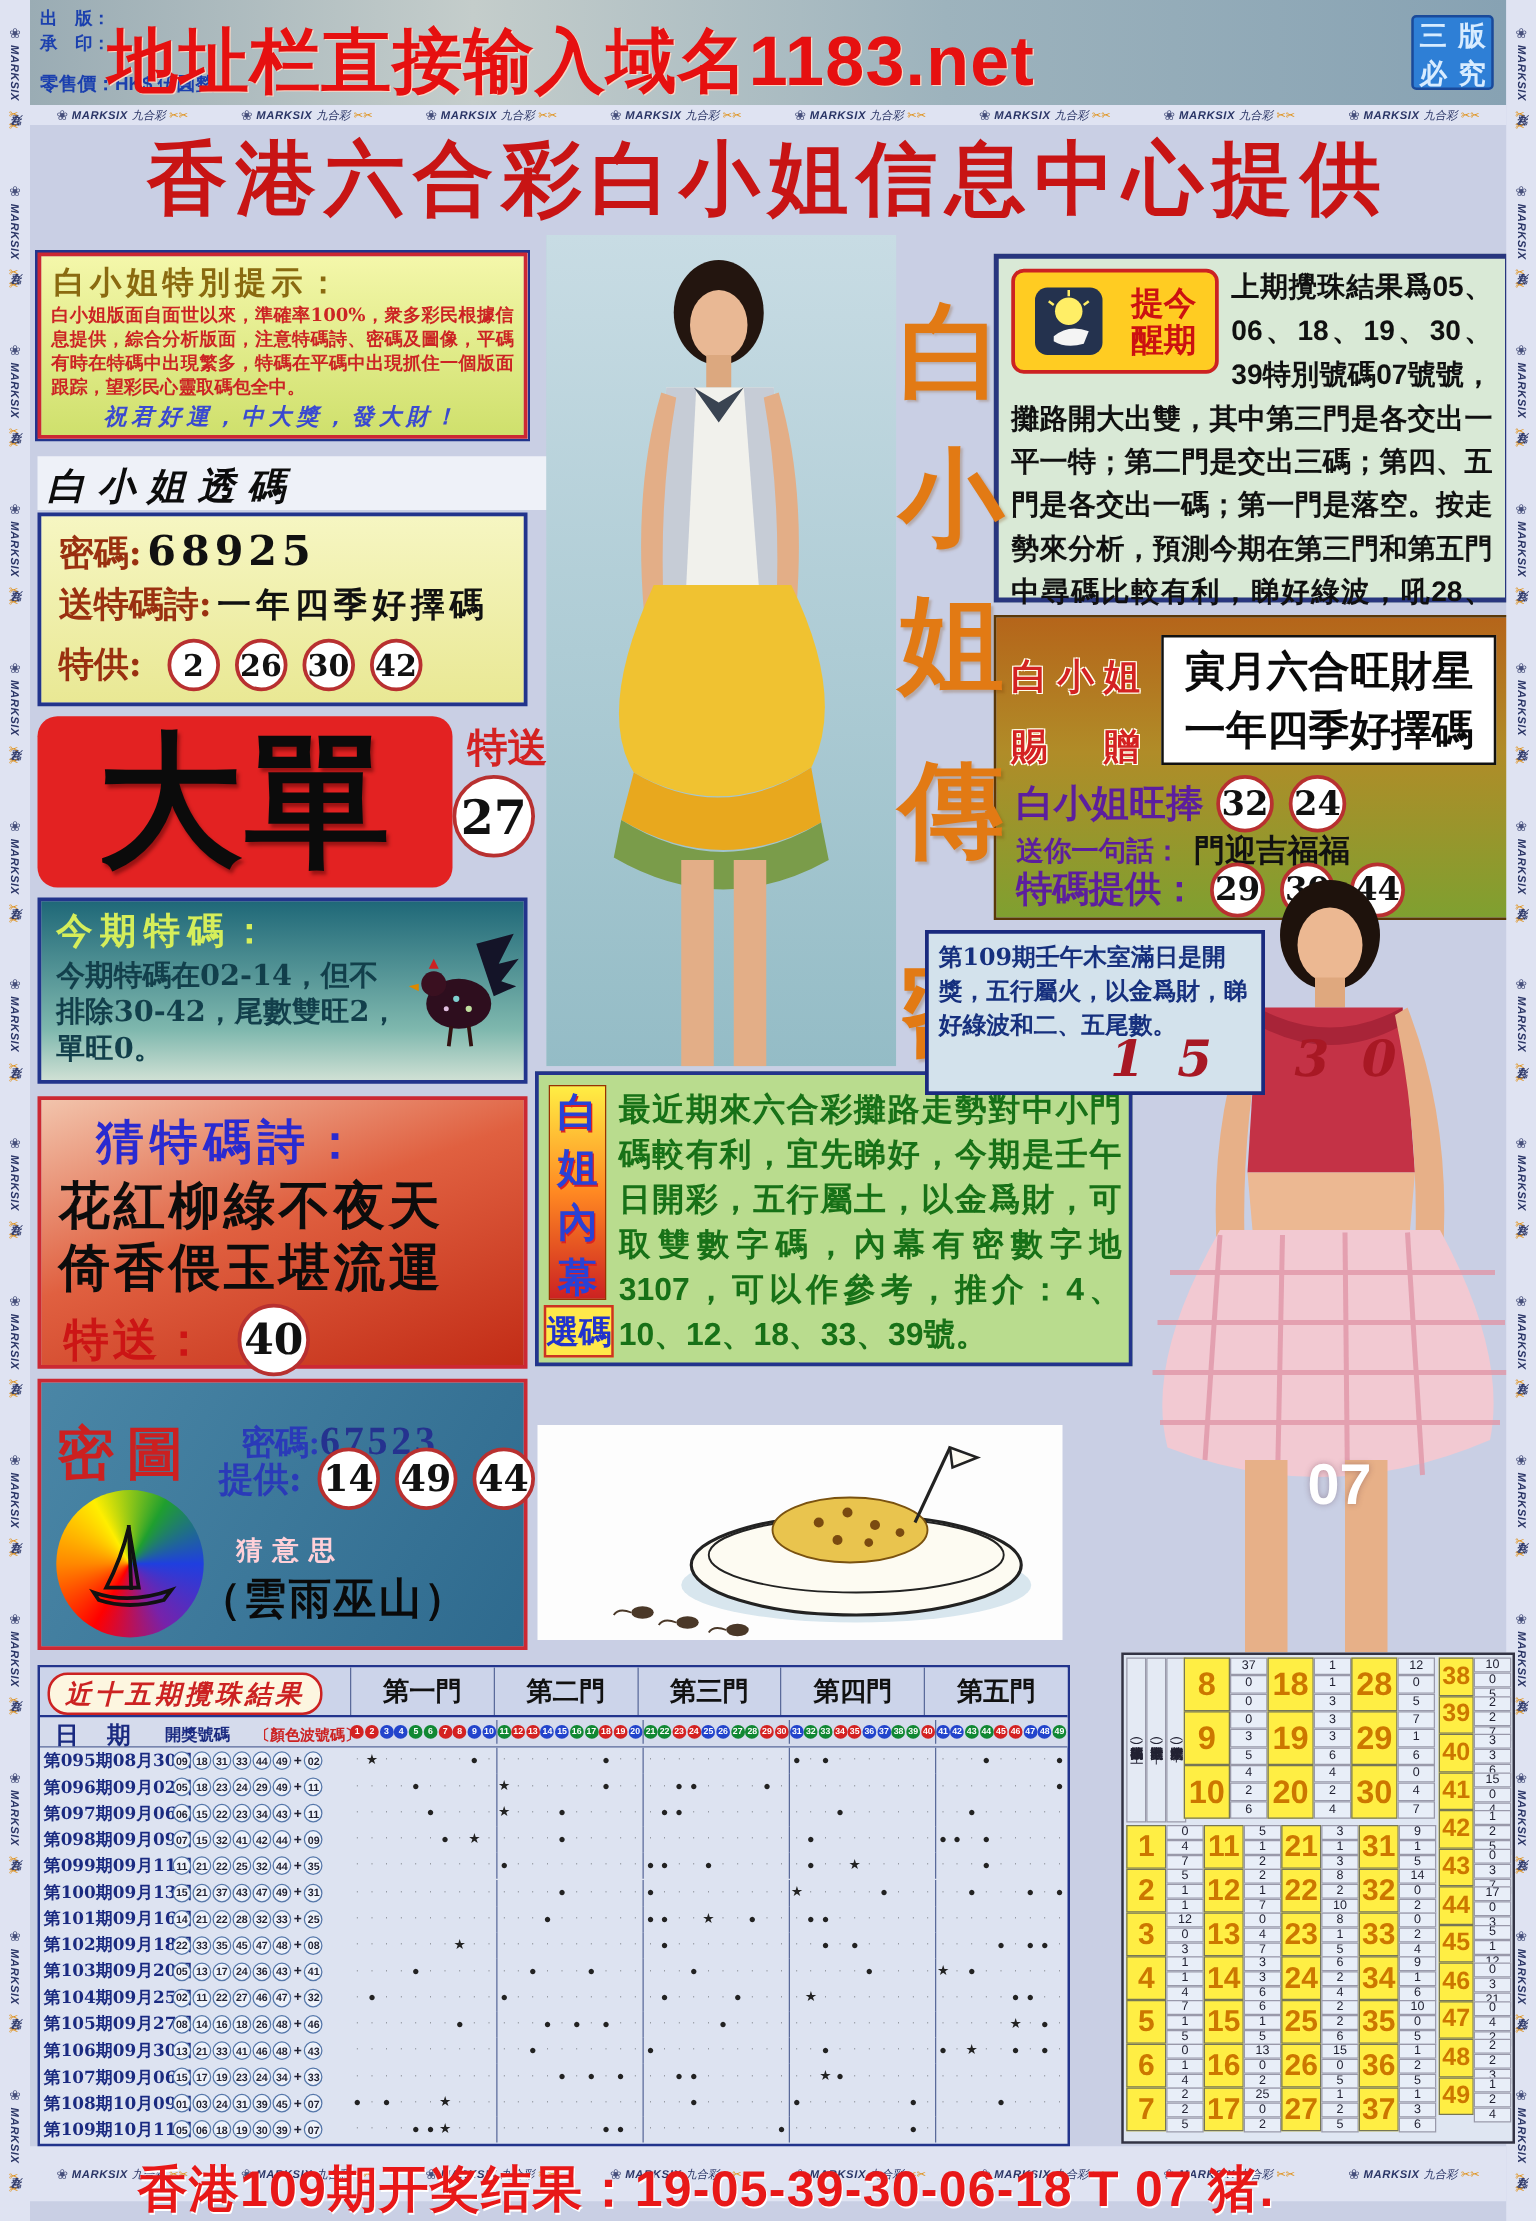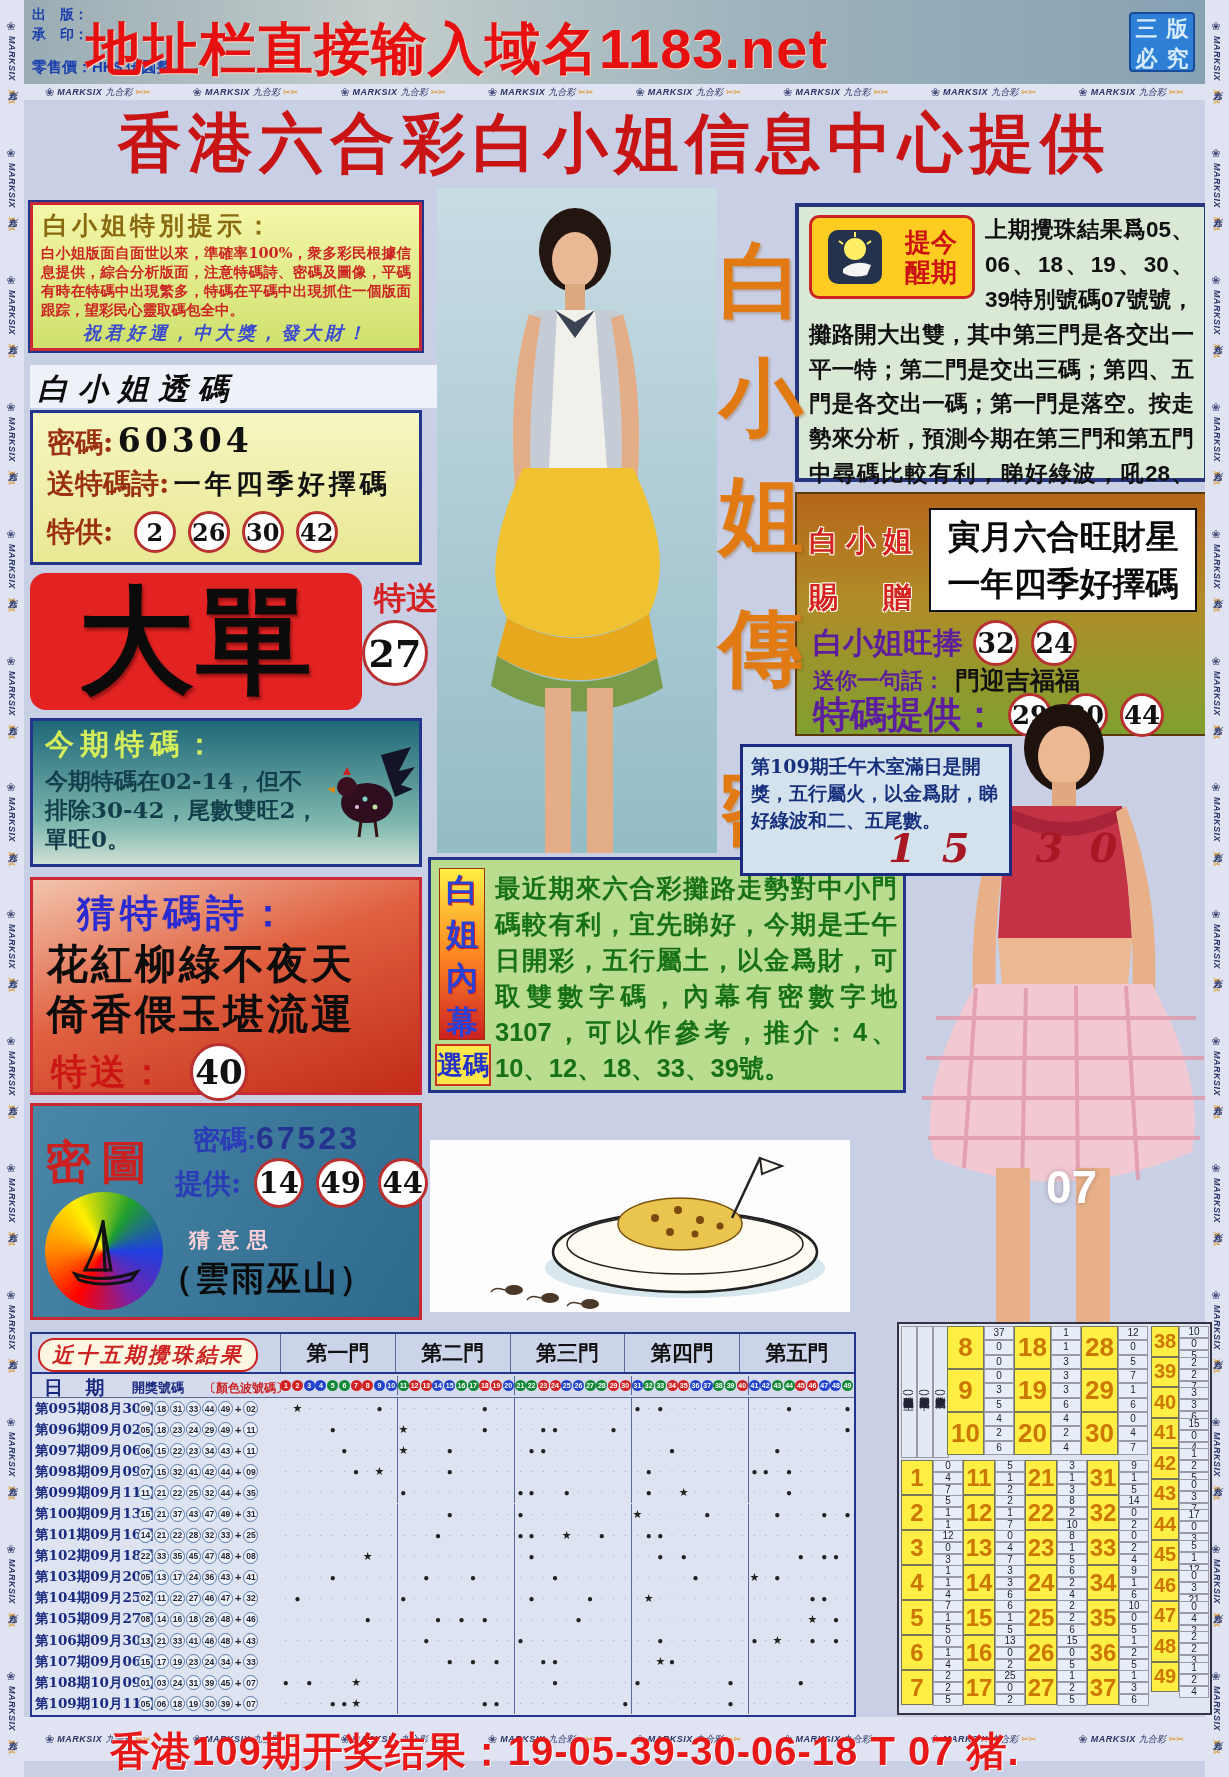--- a/index.html
+++ b/index.html
@@ -51,21 +51,21 @@
 #rooster{right:2px;top:24px}
 
 #box-poem{left:30px;top:877px;width:392px;height:218px;background:linear-gradient(160deg,#f2c4ac,#e06040 45%,#c22c16);border:3px solid #cc2833}
 #box-poem h2{color:#2a2ad0;font-weight:900;font-size:38px;letter-spacing:5px;padding:8px 0 0 44px}
 #box-poem .pl{color:#0c0c0c;font-weight:900;font-size:41px;letter-spacing:3px;line-height:50px;padding-left:14px;white-space:nowrap}
 #poem-send{padding:4px 0 0 18px;display:flex;align-items:center;gap:22px}
 #poem-send b{color:#cc1515;font-size:36px;font-weight:900;letter-spacing:3px}
 
 #box-mitu{left:30px;top:1103px;width:392px;height:217px;background:linear-gradient(120deg,#4a86a6,#2e6a8e);border:3px solid #cc2833}
 #mitu-title{left:12px;top:26px;color:#cc2020;font:bold 46px "DejaVu Serif",serif;letter-spacing:10px}
-#mitu-pass{left:160px;top:14px;color:#2a3ab8;font-family:Liberation Sans, sans-serif;font-weight:bold;font-size:27px}
+#mitu-pass{left:160px;top:28px;color:#2a3ab8;font-family:Liberation Serif, serif;font-weight:bold;font-size:27px}
 #mitu-pass b{font-size:32px;letter-spacing:3px;color:#25328f}
 #mitu-offer{left:142px;top:52px;white-space:nowrap}
 #rainbow-disc{left:12px;top:86px;width:118px;height:118px;border-radius:50%;background:conic-gradient(from 210deg,#f00,#ff8800,#ffee00,#1f9f2f,#1f3fdf,#7722aa,#f00)}
 #rainbow-disc svg{position:absolute;left:0;top:0}
 #mitu-guess{left:156px;top:120px;color:#ffd0d8;font-weight:bold;font-size:21px;letter-spacing:8px}
 #mitu-ans{left:126px;top:150px;color:#0a0a0a;font-weight:900;font-size:34px;letter-spacing:2px}
 
 #photo1{left:437px;top:188px;width:280px;height:665px}
 #photo2{left:856px;top:688px;width:350px;height:634px;z-index:0}
 #hand-numbers{left:888px;top:824px;color:#a81824;font:bold italic 40px "DejaVu Serif",serif;letter-spacing:26px;z-index:2}
@@ -431,21 +431,21 @@
   <div id="box-tips" class="abs">
     <h2>白小姐特別提示：</h2>
     <p>白小姐版面自面世以來，準確率100%，衆多彩民根據信息提供，綜合分析版面，注意特碼詩、密碼及圖像，平碼有時在特碼中出現繁多，特碼在平碼中出現抓住一個版面跟踪，望彩民心靈取碼包全中。</p>
     <div id="blessing">祝君好運，中大獎，發大財！</div>
   </div>
 
   <div id="touma-strip" class="abs">白小姐透碼</div>
   <div id="box-touma" class="cbox">
     <div class="row" style="top:8px">
       <span class="lbl-red">密碼:</span>
-      <span class="val-black">60304</span>
+      <span class="val-black">68925</span>
     </div>
     <div class="row" style="top:52px">
       <span class="lbl-red">送特碼詩:</span>
       <span class="val-black" style="font-size:27px">一年四季好擇碼</span>
     </div>
     <div class="row" style="top:98px">
       <span class="lbl-red" style="margin-right:16px">特供:</span>
       <span id="touma-circles"><span class="wcirc" style="width: 42px; height: 42px; font-size: 24px;">2</span><span class="wcirc" style="width: 42px; height: 42px; font-size: 24px;">26</span><span class="wcirc" style="width: 42px; height: 42px; font-size: 24px;">30</span><span class="wcirc" style="width: 42px; height: 42px; font-size: 24px;">42</span></span>
     </div>
   </div>
@@ -563,21 +563,21 @@
     </div>
     <div class="gift-row" style="top:126px">
       <span class="purple" style="font-size:30px">白小姐旺捧</span>
       <span id="wang-circles"><span class="wcirc" style="width: 46px; height: 46px; font-size: 27px;">32</span><span class="wcirc" style="width: 46px; height: 46px; font-size: 27px;">24</span></span>
     </div>
     <div class="gift-row" style="top:170px">
       <span class="purple" style="font-size:22px">送你一句話：</span>
       <span style="font:bold 25px 'DejaVu Serif',serif;color:#111">門迎吉福福</span>
     </div>
     <div class="gift-row" style="top:196px">
-      <span class="purple" style="font-size:37px">特碼提供：</span>
+      <span class="purple" style="font-size:29px">特碼提供：</span>
       <span id="gift-circles"><span class="wcirc" style="width: 44px; height: 44px; font-size: 26px;">29</span><span class="wcirc" style="width: 44px; height: 44px; font-size: 26px;">30</span><span class="wcirc" style="width: 44px; height: 44px; font-size: 26px;">44</span></span>
     </div>
   </div>
 
   <div id="box-note" class="abs">
     <p>第109期壬午木室滿日是開獎，五行屬火，以金爲財，睇好綠波和二、五尾數。</p>
   </div>
 
   <svg id="photo2" class="abs" viewBox="0 0 350 634">
     <ellipse cx="208" cy="60" rx="40" ry="44" fill="#1e120c"></ellipse>

